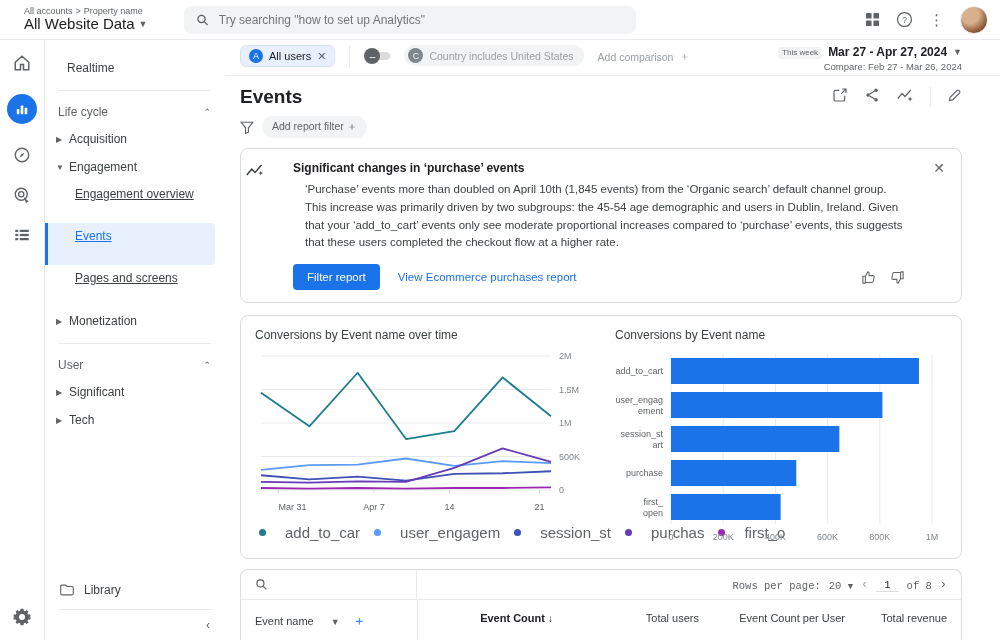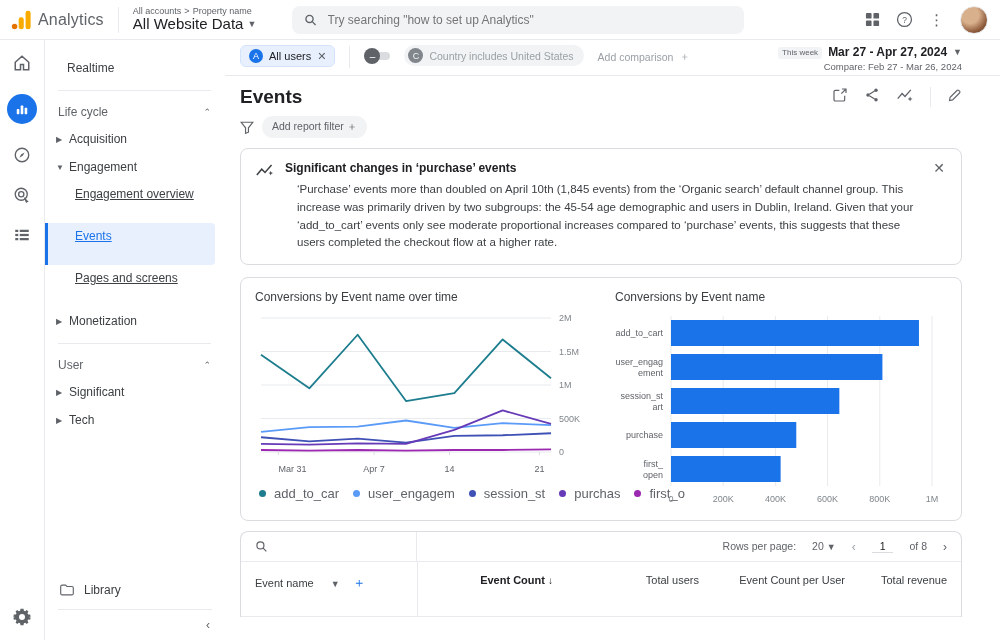--- a/index.html
+++ b/index.html
@@ -75,43 +75,43 @@
 
   .report { flex:1; overflow:hidden; padding:10px 38px 0 15px;}
   .page-head { display:flex; align-items:center;}
   .page-title { font-size:19px; color:#202124;}
   .head-icons { margin-left:auto; display:flex; align-items:center; gap:16px; color:#5f6368;}
   .hdivider { width:1px; height:20px; background:#e8eaed;}
   .filter-row { display:flex; align-items:center; gap:8px; margin:8px 0 10px 0;}
   .chip-filter { background:#f1f3f4; border-radius:14px; padding:4px 10px; font-size:10.5px; color:#5f6368; cursor:pointer;}
 
   .card { border:1px solid #dadce0; border-radius:8px; background:#fff;}
-  .insight { padding:12px 16px 12px 14px; display:flex; gap:10px;}
+  .insight { padding:12px 16px 12px 4px; display:flex; gap:28px;}
   .insight-body { flex:1;}
   .insight-title { font-size:12px; font-weight:bold; color:#202124; margin-bottom:6px;}
   .insight-text { font-size:11.5px; color:#3c4043; line-height:1.55; max-width:660px;margin-left:12px;}
   .insight-actions { display:flex; align-items:center; gap:18px; margin-top:12px;}
   .btn-primary { background:#1a73e8; color:#fff; border:none; border-radius:4px; padding:7px 14px;
     font-size:11.5px; cursor:pointer; font-family:"Liberation Sans", sans-serif;}
   .link { color:#1a73e8; font-size:11.5px; cursor:pointer;}
   .thumbs { margin-left:auto; display:flex; gap:14px; color:#5f6368;}
   .insight-close { color:#5f6368; font-size:14px; cursor:pointer; line-height:1;}
 
   .charts { display:flex; margin-top:12px;}
   .chart-half { flex:1; padding:12px 10px 8px 14px; min-width:0;}
   .chart-title { font-size:12px; color:#3c4043; margin-bottom:4px;}
   .legend { display:flex; gap:14px; margin:2px 0 6px 4px; flex-wrap:nowrap;}
-  .legend-item { display:flex; align-items:center; gap:8px; font-size:13px; color:#5f6368;}
+  .legend-item { display:flex; align-items:center; gap:19px; font-size:15px; color:#5f6368;}
   .legend-dot { width:7px; height:7px; border-radius:50%;}
 
   .tablecard { margin-top:10px; border-bottom:none; border-radius:8px 8px 0 0;}
   .tc-toolbar { display:flex; align-items:center; height:30px; border-bottom:1px solid #e8eaed;}
   .tc-search { width:176px; height:100%; border-right:1px solid #e8eaed; display:flex; align-items:center; padding-left:14px; color:#5f6368;}
-  .tc-pager { margin-left:auto; display:flex; align-items:flex-start; gap:16px; padding-right:14px;
-    font-size:10.5px; color:#5f6368;}
+  .tc-pager { margin-left:auto; display:flex; align-items:flex-end; gap:8px; padding-right:14px;
+    font-size:10.5px; color:#5f6368;font-family:Liberation Mono, monospace;}
   .pager-num { border-bottom:1px solid #dadce0; padding:0 8px; color:#202124;}
   .pager-arrow { color:#9aa0a6; font-size:12px; cursor:pointer;}
   .pager-arrow.on { color:#5f6368;}
   table.data { width:100%; border-collapse:collapse; font-size:11px; table-layout:fixed;}
   table.data col.cname { width:176px;}
   th, td { padding:6px 14px; }
   th { font-weight:normal; color:#3c4043; font-size:11px; vertical-align:top;}
   .th-name { text-align:left; border-right:1px solid #e8eaed; padding-top:12px;}
   .th-metric { text-align:right; padding-top:12px;}
   .th-metric.sorted { font-weight:bold; color:#202124;}
@@ -122,28 +122,20 @@
   td.c-name { border-right:1px solid #e8eaed; color:#202124;}
   td.metric { text-align:right; color:#202124;}
   tbody tr td { border-bottom:1px solid #e8eaed; padding-top:8px; padding-bottom:8px;}
 
   svg text { font-family:"Liberation Sans", sans-serif;}
 </style>
 </head>
 <body>
 
 <header class="topbar">
-  <div class="brand">
-    <svg width="22" height="22" viewBox="0 0 24 24">
-      <circle cx="5" cy="19" r="3" fill="#e37400"></circle>
-      <rect x="9.5" y="9" width="5.5" height="13" rx="2.5" fill="#f9ab00"></rect>
-      <rect x="17" y="2" width="5.5" height="20" rx="2.5" fill="#f9ab00"></rect>
-    </svg>
-    <span class="brand-name">Analytics</span>
-  </div>
   <div class="crumbs">
     <div class="crumb-small">
       <span>All accounts</span>
       <span>&gt;</span>
       <span>Property name</span>
     </div>
     <div class="crumb-big">
       <span>All Website Data</span>
       <span class="caret">▼</span>
     </div>
@@ -345,20 +337,32 @@
       </div>
 
       <section class="card insight">
         <svg width="20" height="18" viewBox="0 0 24 22" fill="none" stroke="#3c4043" stroke-width="1.8">
           <path d="M2 17 L8 10 L12 14 L20 5"></path>
           <path d="M19 12 l.8 2 2 .8 -2 .8 -.8 2 -.8-2 -2-.8 2-.8 Z" fill="#3c4043" stroke="none"></path>
         </svg>
         <div class="insight-body">
           <div class="insight-title">Significant changes in ‘purchase’ events</div>
           <div class="insight-text">‘Purchase’ events more than doubled on April 10th (1,845 events) from the ‘Organic search’ default channel group. This increase was primarily driven by two subgroups: the 45-54 age demographic and users in Dublin, Ireland. Given that your ‘add_to_cart’ events only see moderate proportional increases compared to ‘purchase’ events, this suggests that these users completed the checkout flow at a higher rate.</div>
+          <div class="insight-actions">
+            <button class="btn-primary">Filter report</button>
+            <span class="link">View Ecommerce purchases report</span>
+            <span class="thumbs">
+              <svg width="15" height="15" viewBox="0 0 24 24" fill="none" stroke="#5f6368" stroke-width="1.7">
+                <path d="M7 10 V21 M7 10 L11 3 a2 2 0 0 1 2 2 v4 h6 a2 2 0 0 1 2 2.4 l-1.5 7 a2 2 0 0 1-2 1.6 H7 M7 21 H3 V10 h4"></path>
+              </svg>
+              <svg width="15" height="15" viewBox="0 0 24 24" fill="none" stroke="#5f6368" stroke-width="1.7" style="transform:rotate(180deg)">
+                <path d="M7 10 V21 M7 10 L11 3 a2 2 0 0 1 2 2 v4 h6 a2 2 0 0 1 2 2.4 l-1.5 7 a2 2 0 0 1-2 1.6 H7 M7 21 H3 V10 h4"></path>
+              </svg>
+            </span>
+          </div>
         </div>
         <span class="insight-close">✕</span>
       </section>
 
       <section class="card charts">
         <div class="chart-half">
           <div class="chart-title">Conversions by Event name over time</div>
           <svg id="line-chart" width="342" height="172">
               <line x1="6" y1="144" x2="296" y2="144" stroke="#e8eaed" stroke-width="1"></line>
               <text x="304" y="147" font-size="9" fill="#80868b">0</text>

